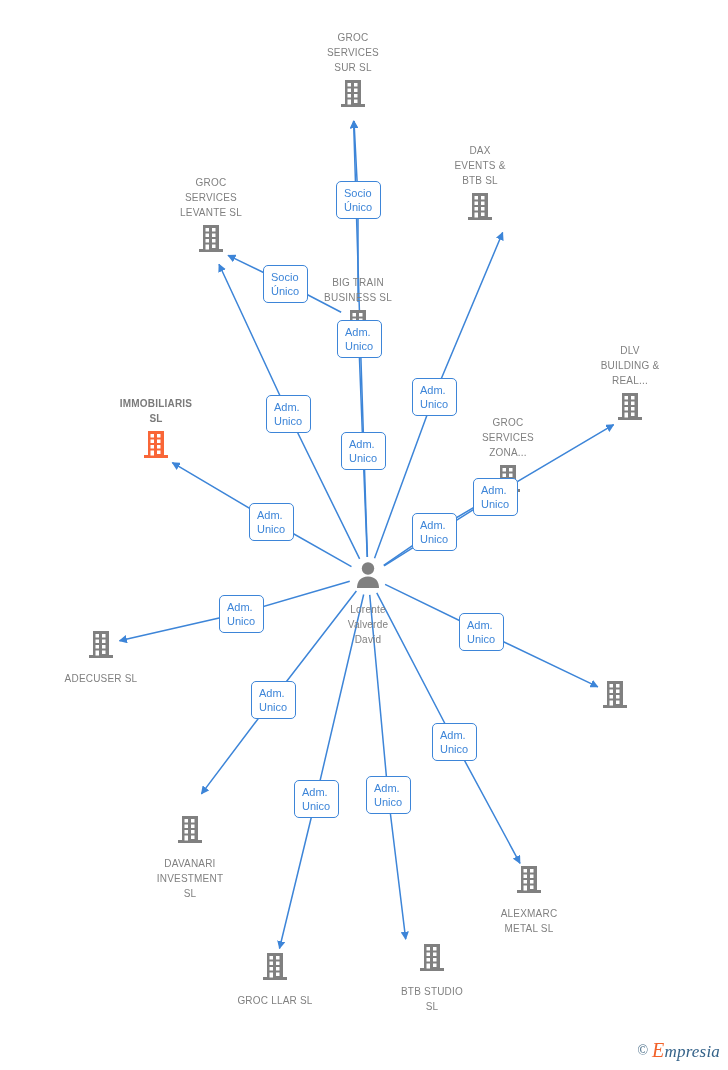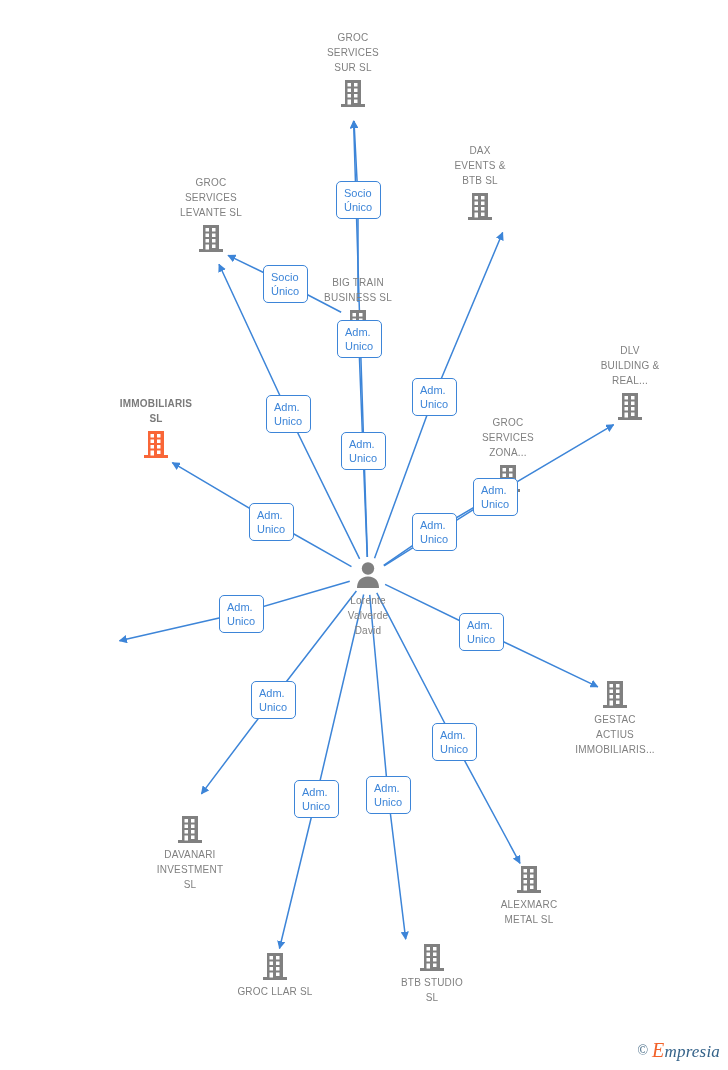--- a/index.html
+++ b/index.html
@@ -43,21 +43,21 @@
     line-height: 15px;
     color: #808080;
     letter-spacing: 0.2px;
     white-space: pre-line;
     font-family: "Liberation Sans", sans-serif;
   }
   .node.labels-above .node-label {
     margin-bottom: 2px;
   }
   .node:not(.labels-above) .node-label {
-    margin-top: 0;
+    margin-top: 9px;
   }
   .node.highlight .node-label {
     color: #7a7a7a;
     font-weight: bold;
   }
   .icon-wrap {
     width: 34px;
     height: 34px;
     display: block;
   }
@@ -297,43 +297,61 @@
             <rect x="11.5" y="22.5" width="3.5" height="5"></rect>
             <rect x="18" y="22.5" width="3.5" height="3.5"></rect>
           </g>
         </svg>
     </span>
     <span class="node-label">GROC
 SERVICES
 ZONA...</span>
   </div>
 
+  <div class="node" style="left:101px; top:628px;">
+    <span class="icon-wrap">
+      <svg width="34" height="34" viewBox="0 0 34 34">
+          <g fill="#808080">
+            <rect x="9" y="3" width="16" height="26"></rect>
+            <rect x="5" y="27" width="24" height="3"></rect>
+          </g>
+          <g fill="#ffffff">
+            <rect x="11.5" y="6" width="3.5" height="3.5"></rect>
+            <rect x="18" y="6" width="3.5" height="3.5"></rect>
+            <rect x="11.5" y="11.5" width="3.5" height="3.5"></rect>
+            <rect x="18" y="11.5" width="3.5" height="3.5"></rect>
+            <rect x="11.5" y="17" width="3.5" height="3.5"></rect>
+            <rect x="18" y="17" width="3.5" height="3.5"></rect>
+            <rect x="11.5" y="22.5" width="3.5" height="5"></rect>
+            <rect x="18" y="22.5" width="3.5" height="3.5"></rect>
+          </g>
+        </svg>
+    </span>
+    <span class="node-label">ADECUSER  SL</span>
+  </div>
 
   <div class="node" style="left:615px; top:678px;">
     <span class="icon-wrap">
       <svg width="34" height="34" viewBox="0 0 34 34">
           <g fill="#808080">
             <rect x="9" y="3" width="16" height="26"></rect>
             <rect x="5" y="27" width="24" height="3"></rect>
           </g>
           <g fill="#ffffff">
             <rect x="11.5" y="6" width="3.5" height="3.5"></rect>
             <rect x="18" y="6" width="3.5" height="3.5"></rect>
             <rect x="11.5" y="11.5" width="3.5" height="3.5"></rect>
             <rect x="18" y="11.5" width="3.5" height="3.5"></rect>
             <rect x="11.5" y="17" width="3.5" height="3.5"></rect>
             <rect x="18" y="17" width="3.5" height="3.5"></rect>
             <rect x="11.5" y="22.5" width="3.5" height="5"></rect>
             <rect x="18" y="22.5" width="3.5" height="3.5"></rect>
           </g>
         </svg>
     </span>
-    <span class="node-label">GESTAC
-ACTIUS
-IMMOBILIARIS...</span>
   </div>
 
   <div class="node" style="left:190px; top:813px;">
     <span class="icon-wrap">
       <svg width="34" height="34" viewBox="0 0 34 34">
           <g fill="#808080">
             <rect x="9" y="3" width="16" height="26"></rect>
             <rect x="5" y="27" width="24" height="3"></rect>
           </g>
           <g fill="#ffffff">

